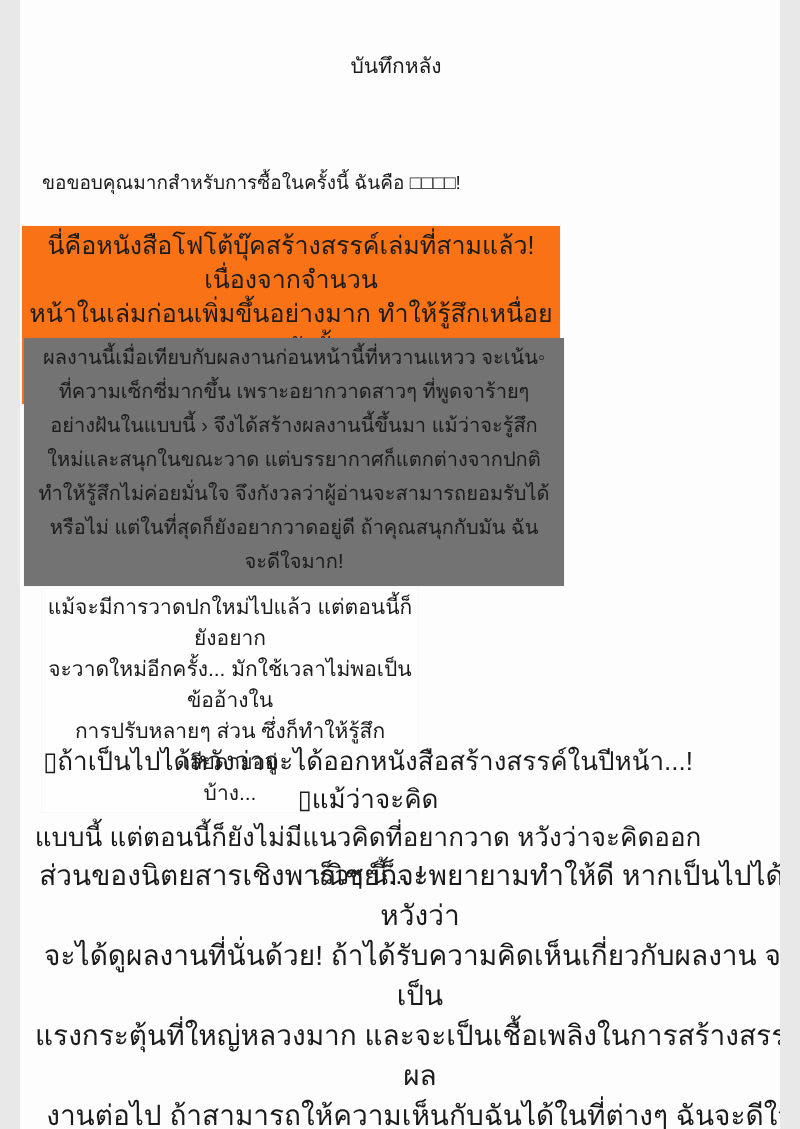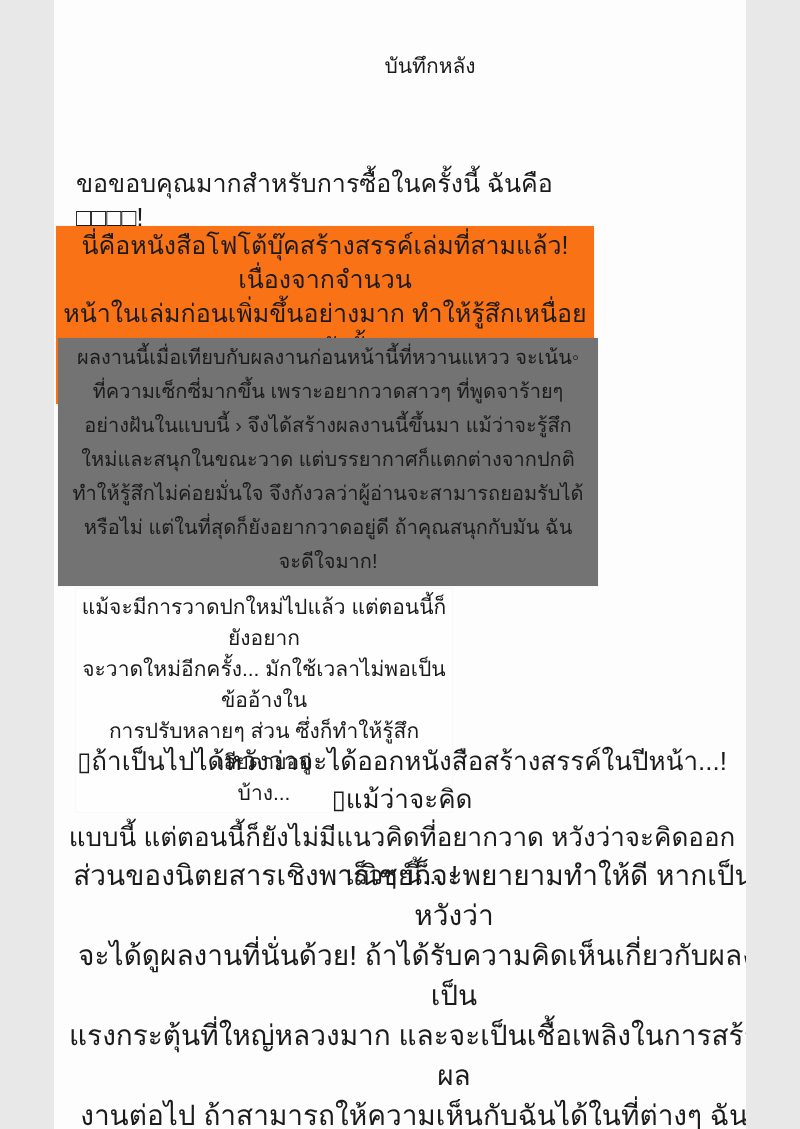--- a/index.html
+++ b/index.html
@@ -2,21 +2,21 @@
 <html><head>
 <meta charset="utf-8">
 <style>
   html, body {
     margin: 0;
     padding: 0;
     background: #e8e8e8;
   }
   .page {
     position: relative;
-    width: 692px;
+    width: 760px;
     height: 1129px;
     margin: 0 auto;
     background: #fdfdfd;
     color: #1b1b1b;
     font-family: "Liberation Sans", "DejaVu Sans", sans-serif;
     overflow: hidden;
   }
   .txt {
     position: absolute;
     white-space: pre-line;
@@ -27,21 +27,21 @@
     left: 0;
     width: 752px;
     font-size: 21px;
     line-height: 28px;
   }
   .para-greeting {
     top: 166px;
     left: 22px;
     width: 520px;
     text-align: left;
-    font-size: 25px;
+    font-size: 19px;
     line-height: 34px;
   }
   .para-third-book {
     top: 226px;
     left: 2px;
     width: 538px;
     font-size: 25px;
     line-height: 34px;
     background: #f97316;
     box-shadow: 0 0 0 1px rgba(0,0,0,0.025);

